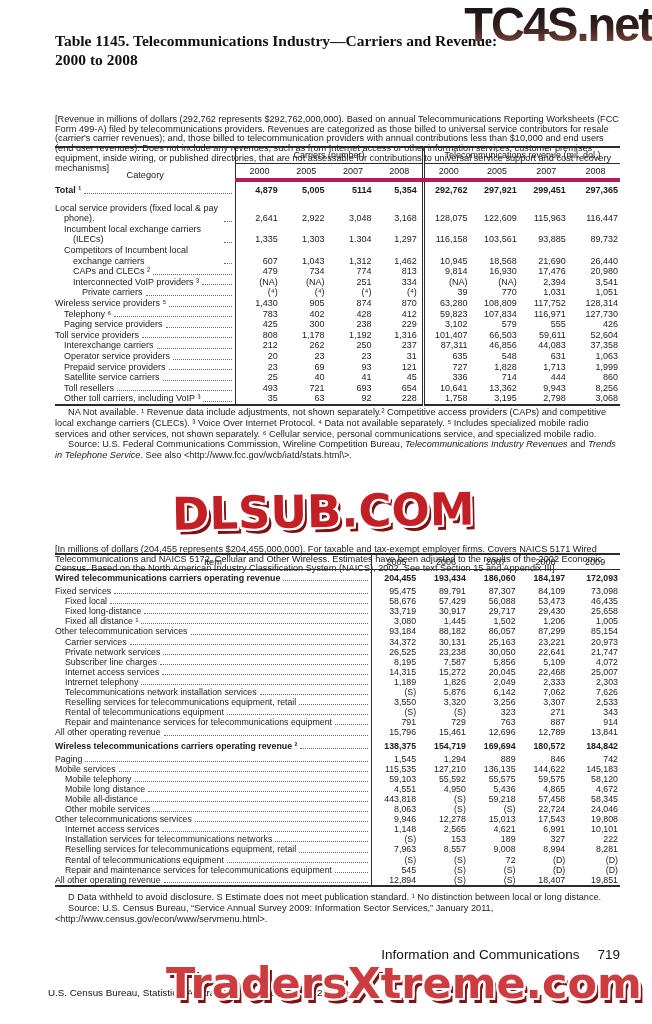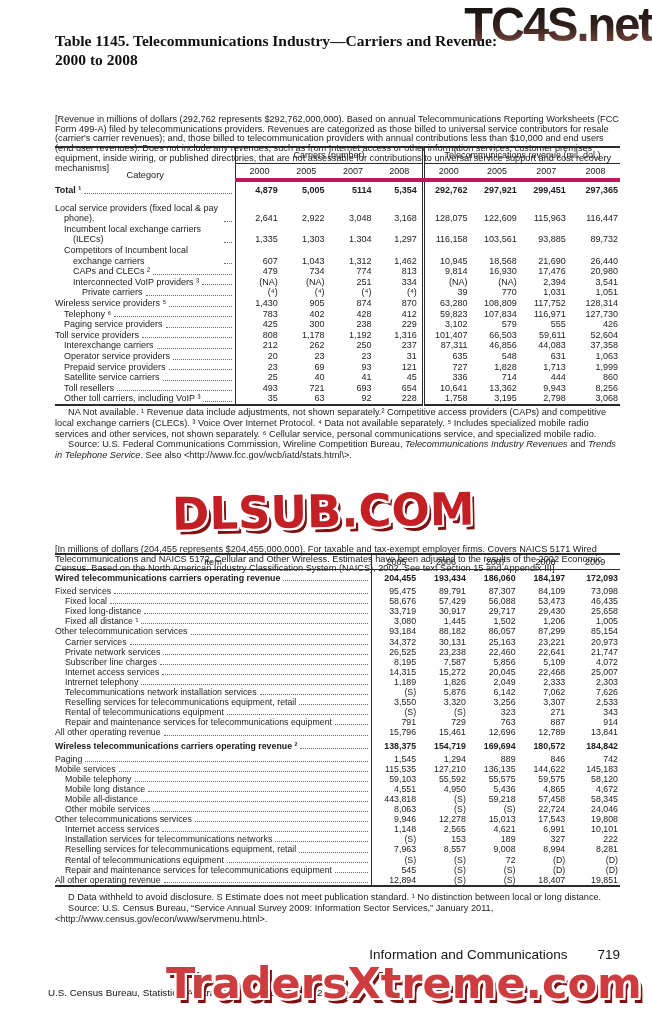--- a/index.html
+++ b/index.html
@@ -38,21 +38,21 @@
   .t1146 .lbl .txt{padding-left:calc(var(--ind)*10px + 10px);text-indent:-10px;}
   .leader{flex:1;min-width:8px;border-bottom:1.4px dotted #6a6a6a;margin:0 3px 2px 3px;}
 
   
   .fn{font-size:9.2px;line-height:10.8px;color:#222;}
   .fn p{margin:0;text-indent:13px;}
   .fn em{font-style:italic;}
 
   
   .pageline{font-size:13.5px;color:#111;text-align:right;}
-  .pageline .pgnum{margin-left:30px;}
+  .pageline .pgnum{margin-left:18px;}
   .credit{font-size:9.8px;color:#111;}
 
   
   .wm{position:absolute;font-weight:900;white-space:nowrap;z-index:9;}
   .wm-top{top:-4px;right:0px;font-size:47px;letter-spacing:-2px;
     font-family:"Liberation Sans",sans-serif;
     background:linear-gradient(#141414 15%,#33201c 55%,#99594b 100%);
     -webkit-background-clip:text;background-clip:text;color:transparent;transform:scaleY(1.04);}
   .wm-red{font-family:"DejaVu Sans",sans-serif;color:#c41f24;
     text-shadow:
@@ -507,21 +507,21 @@
           </tr>
           <tr class="">
             <td class="cat">
               <div class="lbl">
                 <span class="txt" style="--ind: 1;">Private network services</span>
                 <span class="leader"></span>
               </div>
             </td>
             <td class="num">26,525</td>
             <td class="num">23,238</td>
-            <td class="num">22,460</td>
+            <td class="num">30,050</td>
             <td class="num">22,641</td>
             <td class="num">21,747</td>
           </tr>
           <tr class="">
             <td class="cat">
               <div class="lbl">
                 <span class="txt" style="--ind: 1;">Subscriber line charges</span>
                 <span class="leader"></span>
               </div>
             </td>

